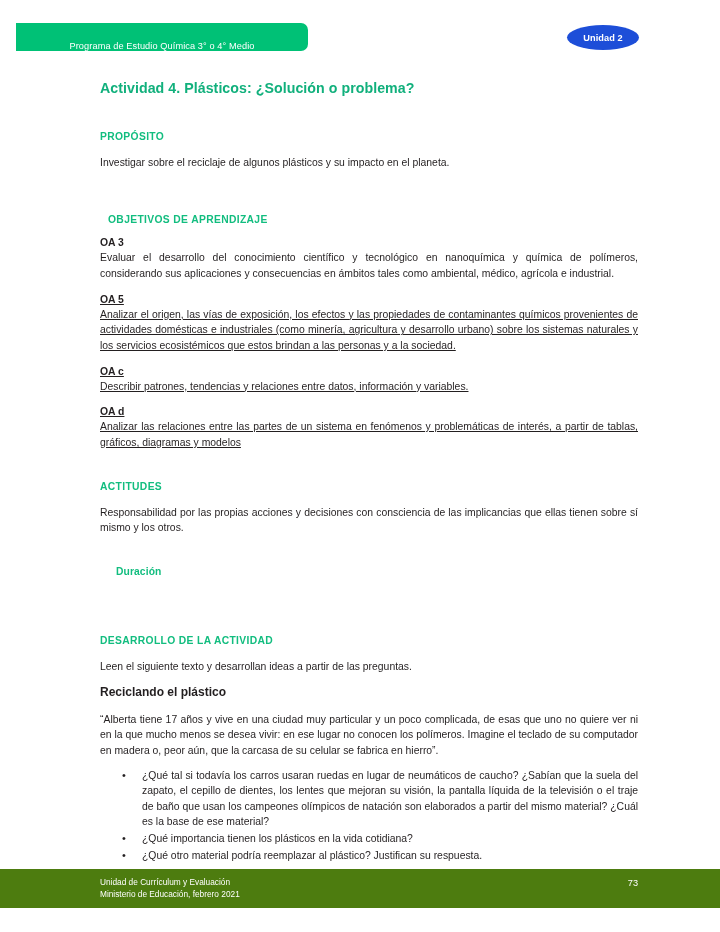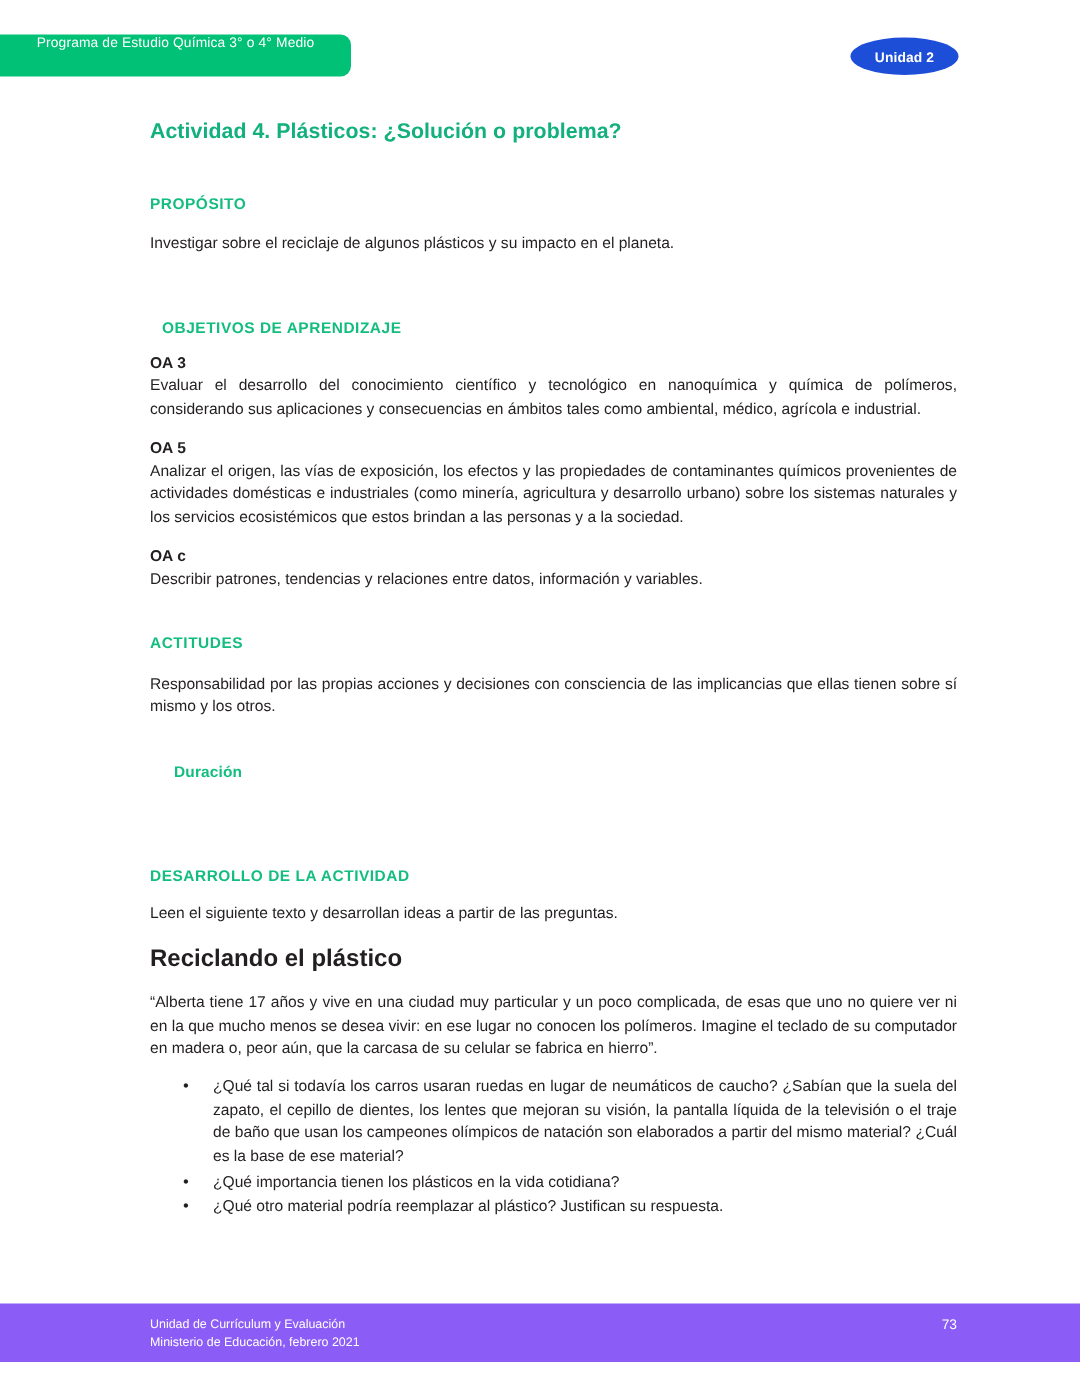--- a/index.html
+++ b/index.html
@@ -19,28 +19,28 @@
   
   .header {
     position: absolute;
     top: 0;
     left: 0;
     width: 720px;
     height: 76px;
   }
   .header-banner {
     position: absolute;
-    left: 0;
+    left: 16px;
     top: 23px;
-    width: 234px;
+    width: 292px;
     height: 28px;
     background: #00c176;
     border-radius: 0 7px 7px 0;
     display: flex;
-    align-items: flex-start;
+    align-items: flex-end;
     justify-content: center;
   }
   .header-banner-label {
     color: #ffffff;
     font-size: 9.2px;
     letter-spacing: 0.1px;
     white-space: nowrap;
   }
   .header-unit-badge {
     position: absolute;
@@ -117,34 +117,35 @@
   .oa-code {
     font-size: 10.4px;
     font-weight: bold;
     margin: 0;
     line-height: 1.45;
     color: #231f20;
   }
 
   .oa-block {
     margin-top: 10px;
+    text-decoration: underline;
   }
 
   .oa-box {
     margin-top: 13px;
   }
   .oa-box-head {
     padding-left: 8px;
   }
   .oa-box-body {
     margin-top: 9px;
   }
 
   .subhead-bold {
-    font-size: 16px;
+    font-size: 12px;
     font-weight: bold;
     margin: 0;
     line-height: 1.45;
     color: #231f20;
   }
   .sp-14 { height: 14px; }
   .sp-12 { height: 12px; }
   .sp-11 { height: 11px; }
   .sp-10 { height: 10px; }
   .sp-9  { height: 9px; }
@@ -175,21 +176,21 @@
     color: #231f20;
   }
 
   
   .footer {
     position: absolute;
     left: 0;
     top: 869px;
     width: 720px;
     height: 39px;
-    background: #8b5cf6;
+    background: #4d7c0f;
   }
   .footer-inner {
     position: absolute;
     left: 100px;
     top: 7px;
     width: 538px;
     display: flex;
     justify-content: space-between;
     align-items: flex-start;
   }
@@ -242,20 +243,24 @@
       <div class="oa-block">
         <div class="oa-code">OA 5</div>
         <p class="body-text">Analizar el origen, las vías de exposición, los efectos y las propiedades de contaminantes químicos provenientes de actividades domésticas e industriales (como minería, agricultura y desarrollo urbano) sobre los sistemas naturales y los servicios ecosistémicos que estos brindan a las personas y a la sociedad.</p>
       </div>
 
       <div class="oa-block">
         <div class="oa-code">OA c</div>
         <p class="body-text">Describir patrones, tendencias y relaciones entre datos, información y variables.</p>
       </div>
 
+      <div class="oa-block">
+        <div class="oa-code">OA d</div>
+        <p class="body-text">Analizar las relaciones entre las partes de un sistema en fenómenos y problemáticas de interés, a partir de tablas, gráficos, diagramas y modelos</p>
+      </div>
     </div>
   </div>
 
   <div class="sp-30"></div>
 
   <div class="section-head">ACTITUDES</div>
   <div class="sp-12"></div>
   <p class="body-text">Responsabilidad por las propias acciones y decisiones con consciencia de las implicancias que ellas tienen sobre sí mismo y los otros.</p>
 
   <div class="sp-14"></div>

